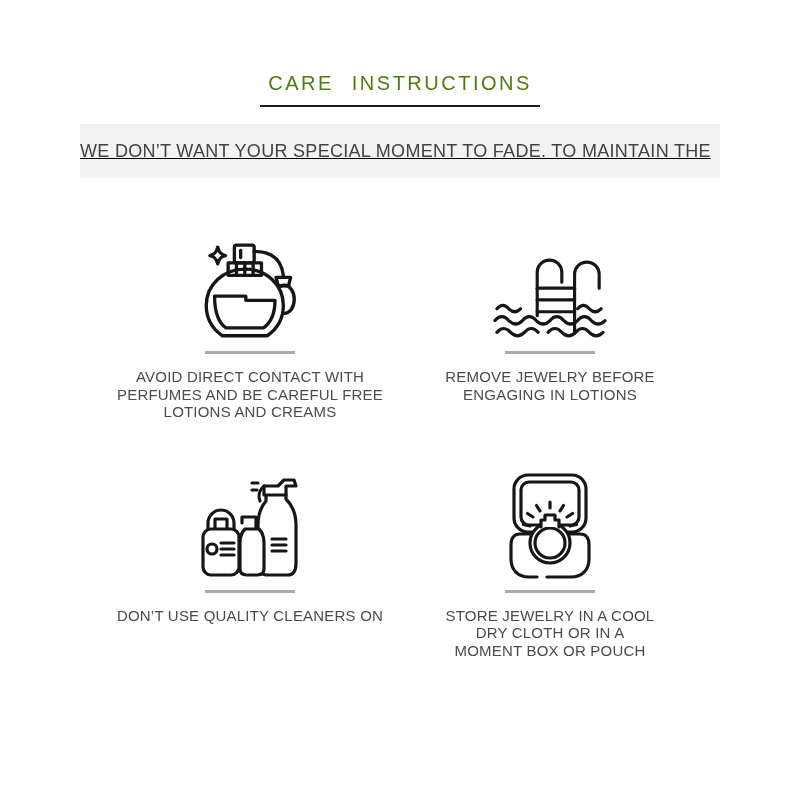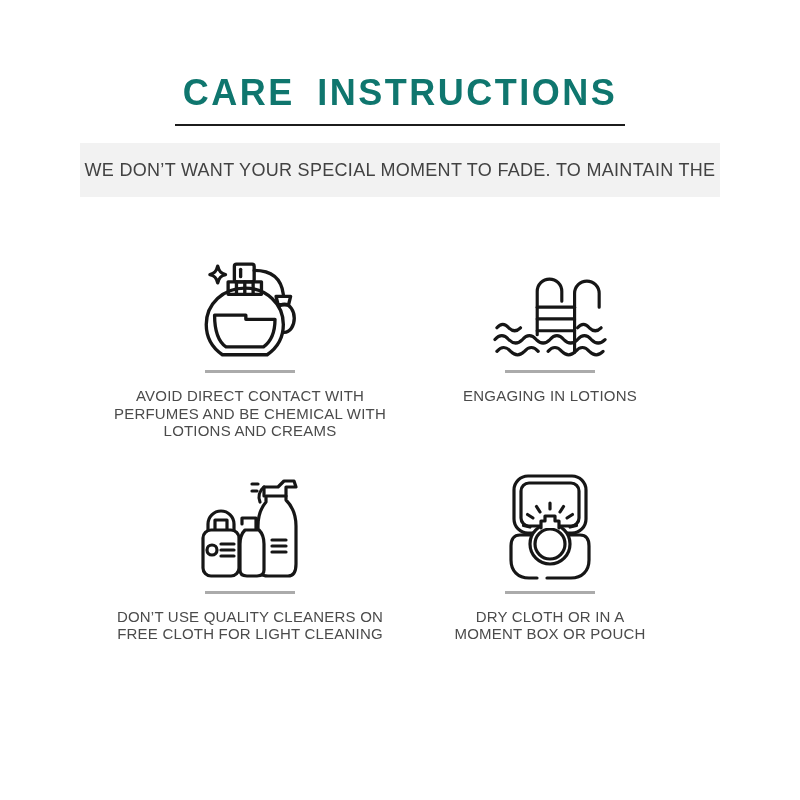--- a/index.html
+++ b/index.html
@@ -8,47 +8,47 @@
     font-family:"Liberation Sans", sans-serif;
     -webkit-font-smoothing:antialiased;
     overflow:hidden;
   }
   .title-wrap{
     text-align:center;
     padding-top:72px;
   }
   .title{
     display:inline-block;
-    font-size:36px;
-    font-weight:700;
+    font-size:20px;
+    font-weight:400;
     letter-spacing:2.5px;
     word-spacing:10px;
-    color:#0f766e;
+    color:#4d7c0f;
     padding:0 8px 10px 8px;
     border-bottom:2.5px solid #1c1c1c;
   }
   .banner{
     width:640px;
     margin:17px auto 0 auto;
     background:var(--banner-bg,#f2f2f2);
     padding:12px 0;
-    text-align:center;
+    text-decoration:underline;
   }
   .banner-line{
     font-size:18px;
     line-height:30px;
     letter-spacing:0.3px;
     color:#424242;
   }
   .grid{
     width:600px;
     margin:50px auto 0 auto;
     display:grid;
     grid-template-columns:1fr 1fr;
-    row-gap:28px;
+    row-gap:46px;
   }
   .card{text-align:center;}
   .icon-box{
     height:114px;
     display:flex;
     align-items:flex-end;
     justify-content:center;
   }
   .divider{
     width:90px;height:3px;
@@ -96,21 +96,21 @@
         <ellipse cx="79" cy="55" rx="9.5" ry="13.5"></ellipse>
         <path class="wf" d="M41 26 C61.5 26 78 41 78 61 C78 73.5 72 83.5 62.5 90 H19.5 C10 83.5 4 73.5 4 61 C4 41 20.5 26 41 26 Z"></path>
         <rect x="25" y="20" width="32" height="12"></rect>
         <path d="M33 20 V32 M41 20 V32 M49 20 V32"></path>
         <path d="M12 52 H42 V56 H70 C70 68 66 77.5 59 82.5 H23 C16 77.5 12 68 12 52 Z"></path>
       </svg>
     </div>
     <div class="divider"></div>
     <div class="caption">
       <div class="caption-line">AVOID DIRECT CONTACT WITH</div>
-      <div class="caption-line">PERFUMES AND BE CHEMICAL WITH</div>
+      <div class="caption-line">PERFUMES AND BE CAREFUL FREE</div>
       <div class="caption-line">LOTIONS AND CREAMS</div>
     </div>
   </div>
 
   <div class="card">
     <div class="icon-box">
       <svg class="lineicon" width="118" height="92" viewBox="0 0 120 92">
         <path d="M47 66 V22 A12.5 12.5 0 0 1 72 22 V32"></path>
         <path d="M85 84 V24 A12.5 12.5 0 0 1 110 24 V38"></path>
         <path d="M47 38 H85"></path>
@@ -118,20 +118,21 @@
         <path d="M47 62 H85"></path>
         <path d="M6 59 q6 -7 12 0 q6 6 12 0"></path>
         <path d="M88 59 q6 -7 12 0 q6 6 12 0"></path>
         <path d="M4 71 q7 -8 14 0 q7 7 14 0 q7 -8 14 0 q7 7 14 0 q7 -8 14 0 q7 7 14 0 q7 -8 14 0 q7 7 14 0"></path>
         <path d="M6 83 q7 -8 14 0 q7 7 14 0 q7 -8 14 0"></path>
         <path d="M58 83 q7 -8 14 0 q7 7 14 0 q7 -8 14 0 q7 7 14 0"></path>
       </svg>
     </div>
     <div class="divider"></div>
     <div class="caption">
+      <div class="caption-line">REMOVE JEWELRY BEFORE</div>
       <div class="caption-line">ENGAGING IN LOTIONS</div>
     </div>
   </div>
 
   <div class="card">
     <div class="icon-box">
       <svg class="lineicon" width="100" height="106" viewBox="0 0 100 106">
 
         <path d="M64 20 V11 H78 L84 5 H94 L96 11 H86 V20"></path>
         <path d="M64 11 C59 15 58 21 60 26"></path>
@@ -145,21 +146,20 @@
         <path d="M8 54 V48 A13 13 0 0 1 34 48 V54"></path>
         <path d="M15 54 V44 H27 V54"></path>
         <rect class="wf" x="3" y="54" width="36" height="46" rx="8"></rect>
         <circle cx="12" cy="74" r="5"></circle>
         <path d="M21 68 H34 M21 74 H34 M21 80 H34"></path>
       </svg>
     </div>
     <div class="divider"></div>
     <div class="caption">
       <div class="caption-line">DON’T USE QUALITY CLEANERS ON</div>
-      <div class="caption-line">FREE CLOTH FOR LIGHT CLEANING</div>
     </div>
   </div>
 
   <div class="card">
     <div class="icon-box">
       <svg class="lineicon" width="86" height="110" viewBox="0 0 86 110">
 
         <rect x="7" y="4" width="72" height="57" rx="14"></rect>
         <rect x="14" y="11" width="58" height="43" rx="8"></rect>
 
@@ -174,18 +174,19 @@
         <path d="M33 40 L29.5 34.5"></path>
         <path d="M53 40 L56.5 34.5"></path>
         <path d="M26 46 L20.5 42.5"></path>
         <path d="M60 46 L65.5 42.5"></path>
         <path d="M23 55 L16.5 53.5"></path>
         <path d="M63 55 L69.5 53.5"></path>
       </svg>
     </div>
     <div class="divider"></div>
     <div class="caption">
+      <div class="caption-line">STORE JEWELRY IN A COOL</div>
       <div class="caption-line">DRY CLOTH OR IN A</div>
       <div class="caption-line">MOMENT BOX OR POUCH</div>
     </div>
   </div>
 
 </div>
 
 </body></html>

